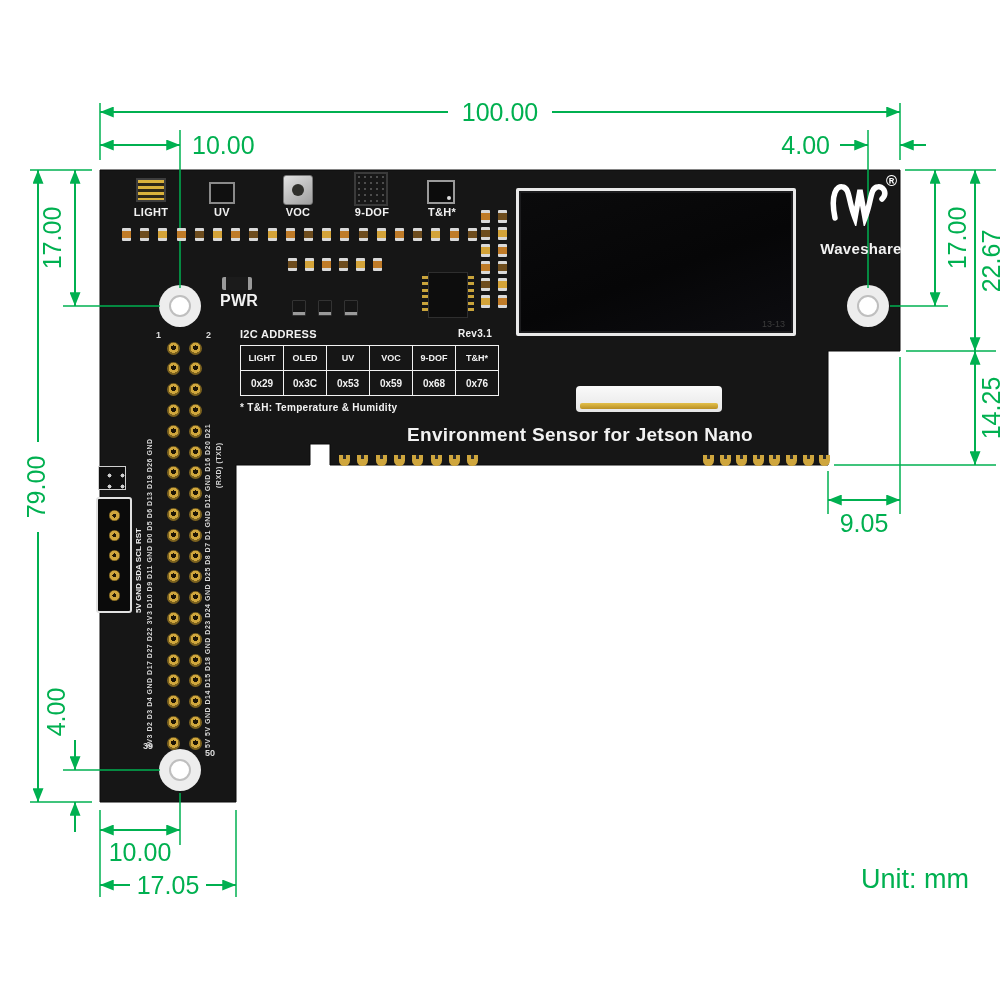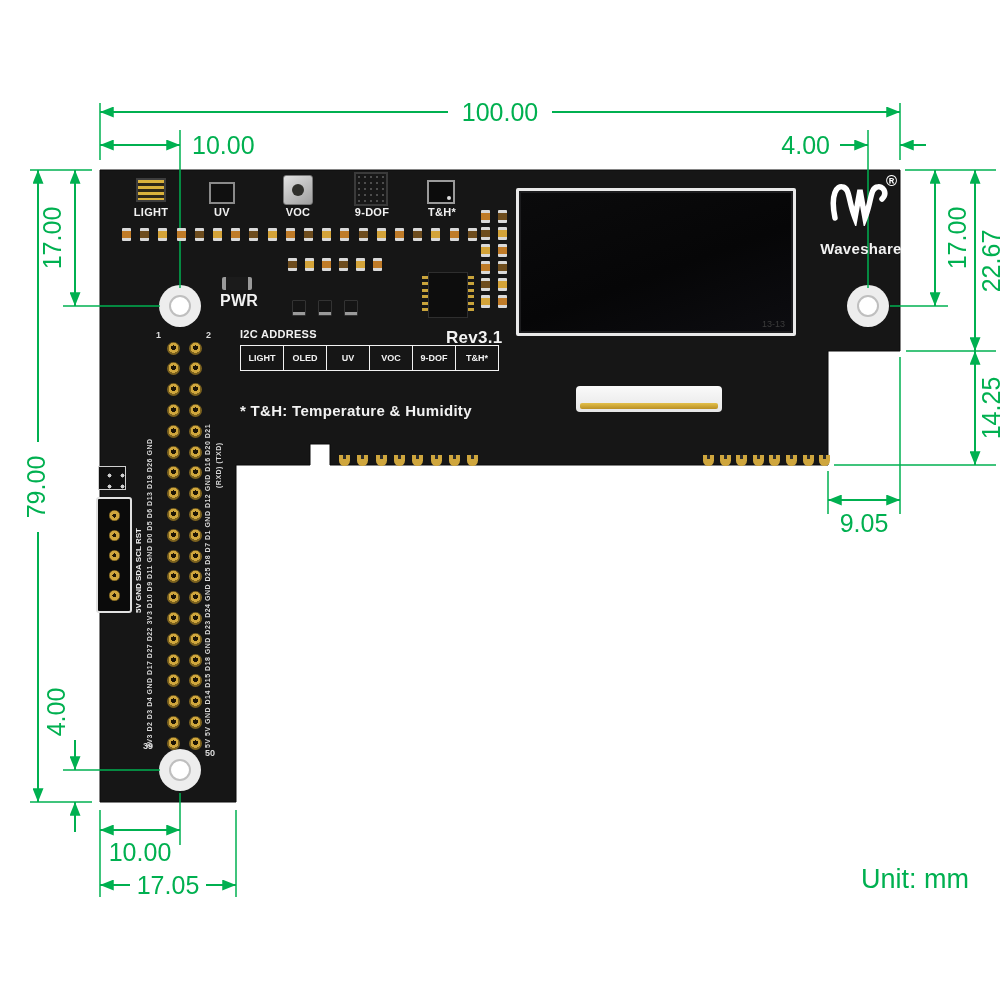--- a/index.html
+++ b/index.html
@@ -142,35 +142,44 @@
       <span class="oledmark">13-13</span>
     </div>
 
     <svg class="abs" style="left:828px;top:178px;" width="62" height="48" viewBox="0 0 62 48">
       <path d="M7 40 C2 16 9 7 15 9 C22 11 20 22 27 40 L32 12 L37 40 C44 22 42 11 49 9 C55 7 60 15 54 21" fill="none" stroke="#ffffff" stroke-width="5.5" stroke-linecap="round"></path>
     </svg>
     <div class="abs" style="left:886px;top:172px;color:#fff;font-size:15px;font-weight:bold;">®</div>
     <div class="abs wlabel" style="left:816px;top:240px;width:90px;font-size:15px;">Waveshare</div>
 
     <div class="abs wlabel" style="left:240px;top:328px;width:130px;font-size:11px;text-align:left;">I2C ADDRESS</div>
-    <div class="abs wlabel" style="left:446px;top:328px;width:70px;font-size:17px;text-align:left;">Rev3.1</div>
+    <div class="abs wlabel" style="left:422px;top:328px;width:70px;font-size:10px;text-align:right;">Rev3.1</div>
     <table class="abs i2c" style="left:240px;top:345px;">
       <tbody>
           <tr class="hd">
         <td>LIGHT</td>
         <td>OLED</td>
         <td>UV</td>
         <td>VOC</td>
         <td>9-DOF</td>
         <td>T&amp;H*</td>
       </tr>
+      <tr class="vl">
+        <td>0x29</td>
+        <td>0x3C</td>
+        <td>0x53</td>
+        <td>0x59</td>
+        <td>0x68</td>
+        <td>0x76</td>
+      </tr>
     </tbody>
       </table>
-    <div class="abs wlabel" style="left:240px;top:402px;width:250px;font-size:15px;text-align:left;">* T&amp;H: Temperature &amp; Humidity</div>
-
+    <div class="abs wlabel" style="left:240px;top:402px;width:250px;font-size:10px;text-align:left;">* T&amp;H: Temperature &amp; Humidity</div>
+
+    <div class="abs wlabel" style="left:380px;top:424px;width:400px;font-size:19px;">Environment Sensor for Jetson Nano</div>
 
     <div class="abs pnum" style="left:156px;top:330px;">1</div>
     <div class="abs pnum" style="left:206px;top:330px;">2</div>
     <div class="abs pnum" style="left:143px;top:741px;">39</div>
     <div class="abs pnum" style="left:205px;top:748px;">50</div>
 
     <div class="abs vtext pinlabels" style="left:146px;top:342px;height:406px;">3V3 D2 D3 D4 GND D17 D27 D22 3V3 D10 D9 D11 GND D0 D5 D6 D13 D19 D26 GND</div>
     <div class="abs vtext pinlabels" style="left:204px;top:342px;height:406px;">5V 5V GND D14 D15 D18 GND D23 D24 GND D25 D8 D7 D1 GND D12 GND D16 D20 D21</div>
     <div class="abs vtext pinlabels" style="left:215px;top:398px;height:90px;">(RXD) (TXD)</div>
 

